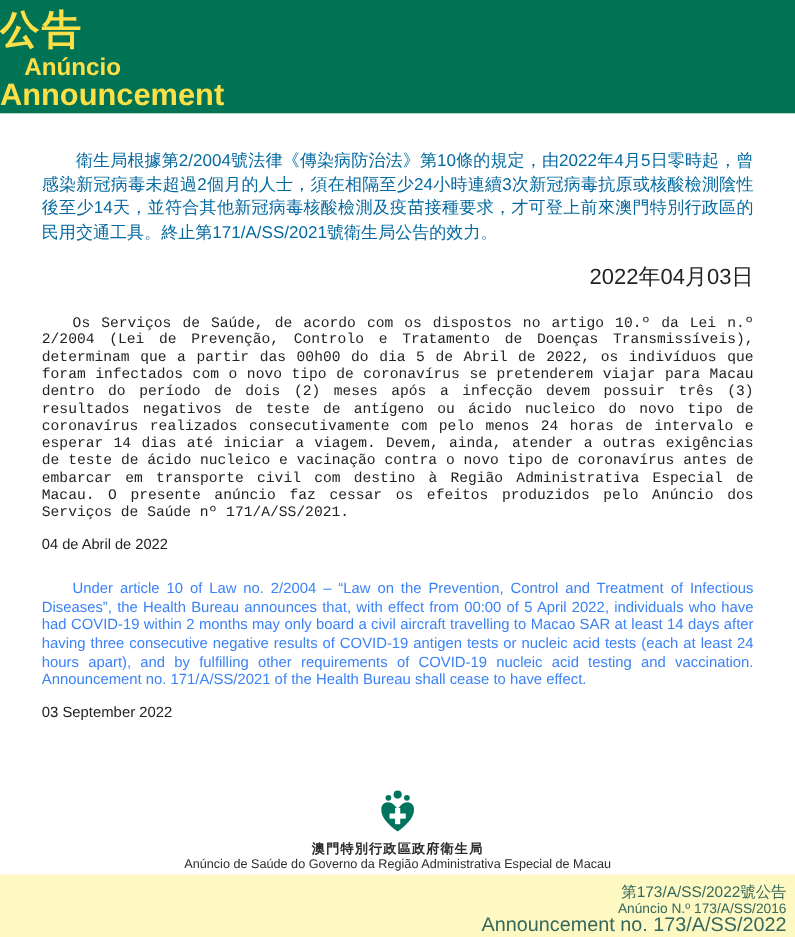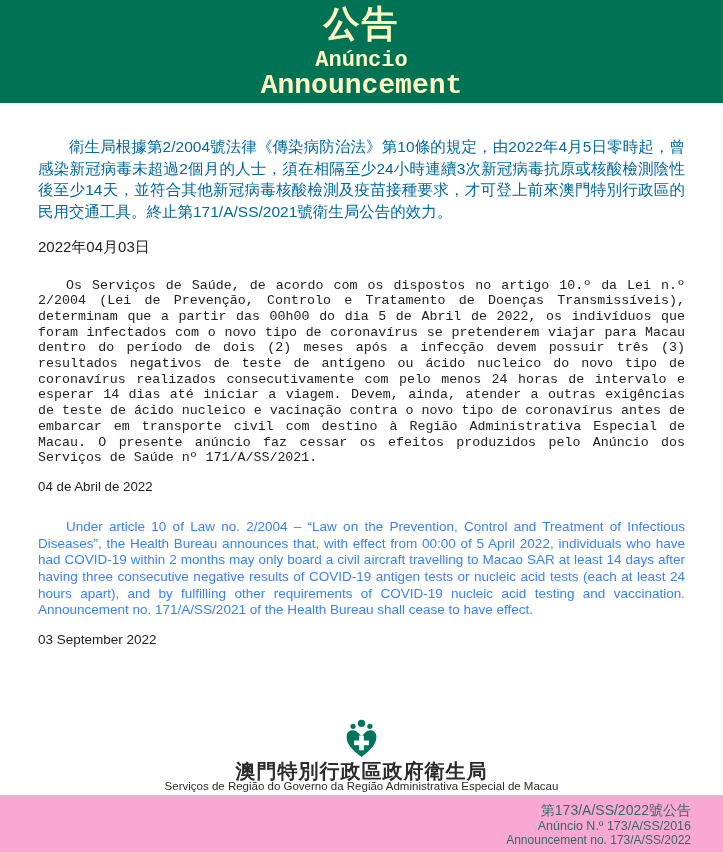--- a/index.html
+++ b/index.html
@@ -11,58 +11,58 @@
     font-family: "Liberation Sans", sans-serif;
     color: #1c1c1c;
     overflow: hidden;
     box-sizing: border-box;
   }
   
   .header {
     width: 100%;
     height: 103px;
     background: #007355;
-    color: #fef9c3;
-    text-align: center;
+    color: #fde047;
     box-sizing: border-box;
     padding-top: 6px;
-    font-family: Liberation Mono, monospace;
   }
   .header .title-zh {
     font-size: 36px;
     font-weight: bold;
     line-height: 42px;
     letter-spacing: 2px;
   }
   .header .title-pt {
     font-size: 22px;
     font-weight: bold;
     line-height: 25px;
+    padding-left: 22px;
   }
   .header .title-en {
     font-size: 28px;
     font-weight: bold;
     line-height: 25px;
   }
   
   .content {
     padding: 0 38px;
   }
   .para-zh {
     margin-top: 33px;
     font-size: 15.5px;
     line-height: 21.5px;
     text-align: justify;
     text-indent: 2em;
     color: #0369a1;
   }
   .date-zh {
     margin-top: 15px;
-    font-size: 15px;
+    font-size: 20px;
     color: #222222;
+    text-align: right;
   }
   .para-pt {
     margin-top: 21px;
     font-size: 13.3px;
     line-height: 15.7px;
     text-align: justify;
     text-indent: 28px;
     color: #222222;
     font-family: Liberation Mono, monospace;
   }
@@ -88,47 +88,47 @@
   .org-block {
     position: absolute;
     left: 0;
     right: 0;
     bottom 60px;
     bottom: 59px;
     text-align: center;
   }
   .org-logo { display: inline-block; width: 37px; height: 41px; }
   .org-name-zh {
-    font-size: 20px;
+    font-size: 12px;
     font-weight: bold;
     color: #2b2b2b;
     line-height: 17px;
     letter-spacing: 1px;
   }
   .org-name-pt {
     font-size: 11.5px;
     color: #2b2b2b;
     line-height: 13px;
   }
   
   .footer {
     position: absolute;
     left: 0;
     bottom: 0;
     width: 100%;
     height: 57px;
-    background: #f9a8d4;
+    background: #fef9c3;
     box-sizing: border-box;
-    padding: 7px 32px 0 0;
+    padding: 7px 8px 0 0;
     text-align: right;
     color: #35685c;
   }
   .footer .f-zh { font-size: 14px; line-height: 17px; }
   .footer .f-pt { font-size: 12.5px; line-height: 14px; }
-  .footer .f-en { font-size: 12px; line-height: 14px; margin-left: 36px; }
+  .footer .f-en { font-size: 18px; line-height: 14px; margin-left: 36px; }
 </style>
 </head>
 <body>
 
 <div class="page">
 
   <div class="header">
     <div class="title-zh">公告</div>
     <div class="title-pt">Anúncio</div>
     <div class="title-en">Announcement</div>
@@ -154,21 +154,21 @@
           <circle cx="32" cy="9.5" r="3.1"></circle>
           <path d="M22 46 C10.5 37.5 3.2 29.5 4.4 20.5 C5.4 14 13 12.2 17.6 16.8 L22 21.2 L26.4 16.8 C31 12.2 38.6 14 39.6 20.5 C40.8 29.5 33.5 37.5 22 46 Z"></path>
         </g>
         <g fill="#ffffff">
           <rect x="19.2" y="20.5" width="5.6" height="17.5"></rect>
           <rect x="13.2" y="26.4" width="17.6" height="5.6"></rect>
         </g>
       </svg>
     </span>
     <div class="org-name-zh">澳門特別行政區政府衛生局</div>
-    <div class="org-name-pt">Serviços de Região do Governo da Região Administrativa Especial de Macau</div>
+    <div class="org-name-pt">Anúncio de Saúde do Governo da Região Administrativa Especial de Macau</div>
   </div>
 
   <div class="footer">
     <div class="f-zh">第173/A/SS/2022號公告</div>
     <div class="f-pt">Anúncio N.º 173/A/SS/2016</div>
     <div class="f-en">Announcement no. 173/A/SS/2022</div>
   </div>
 
 </div>
 

